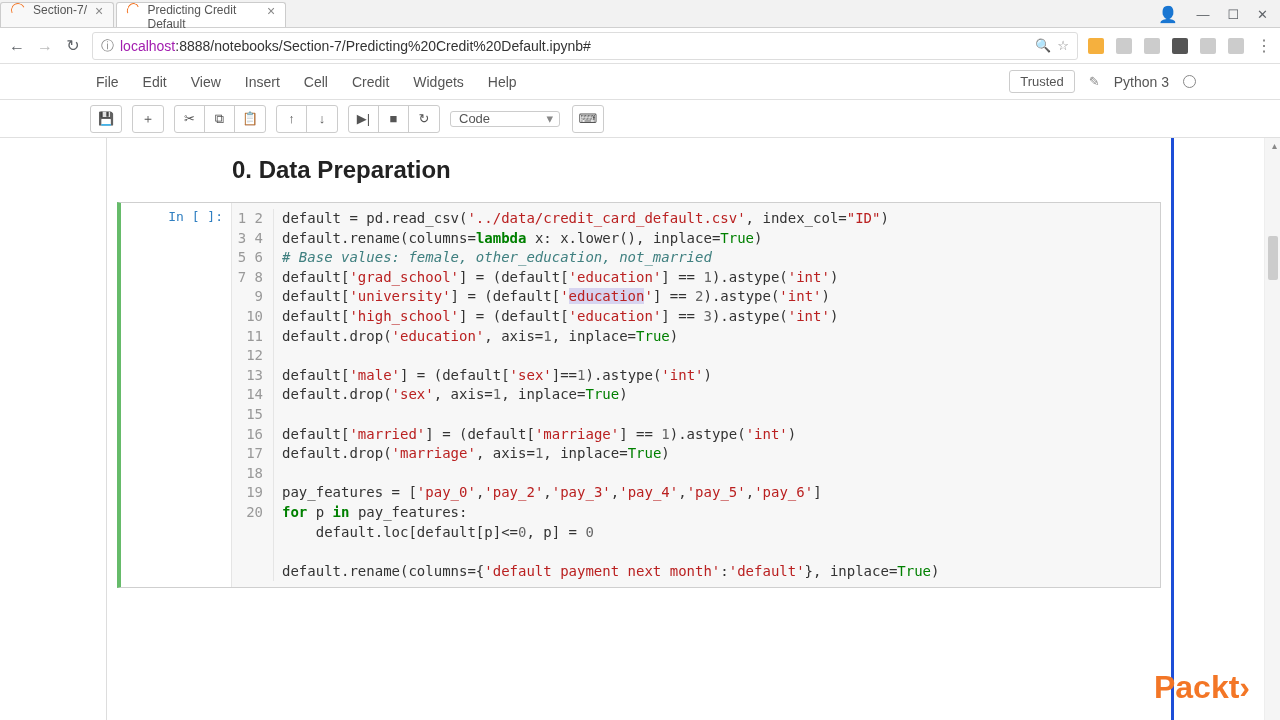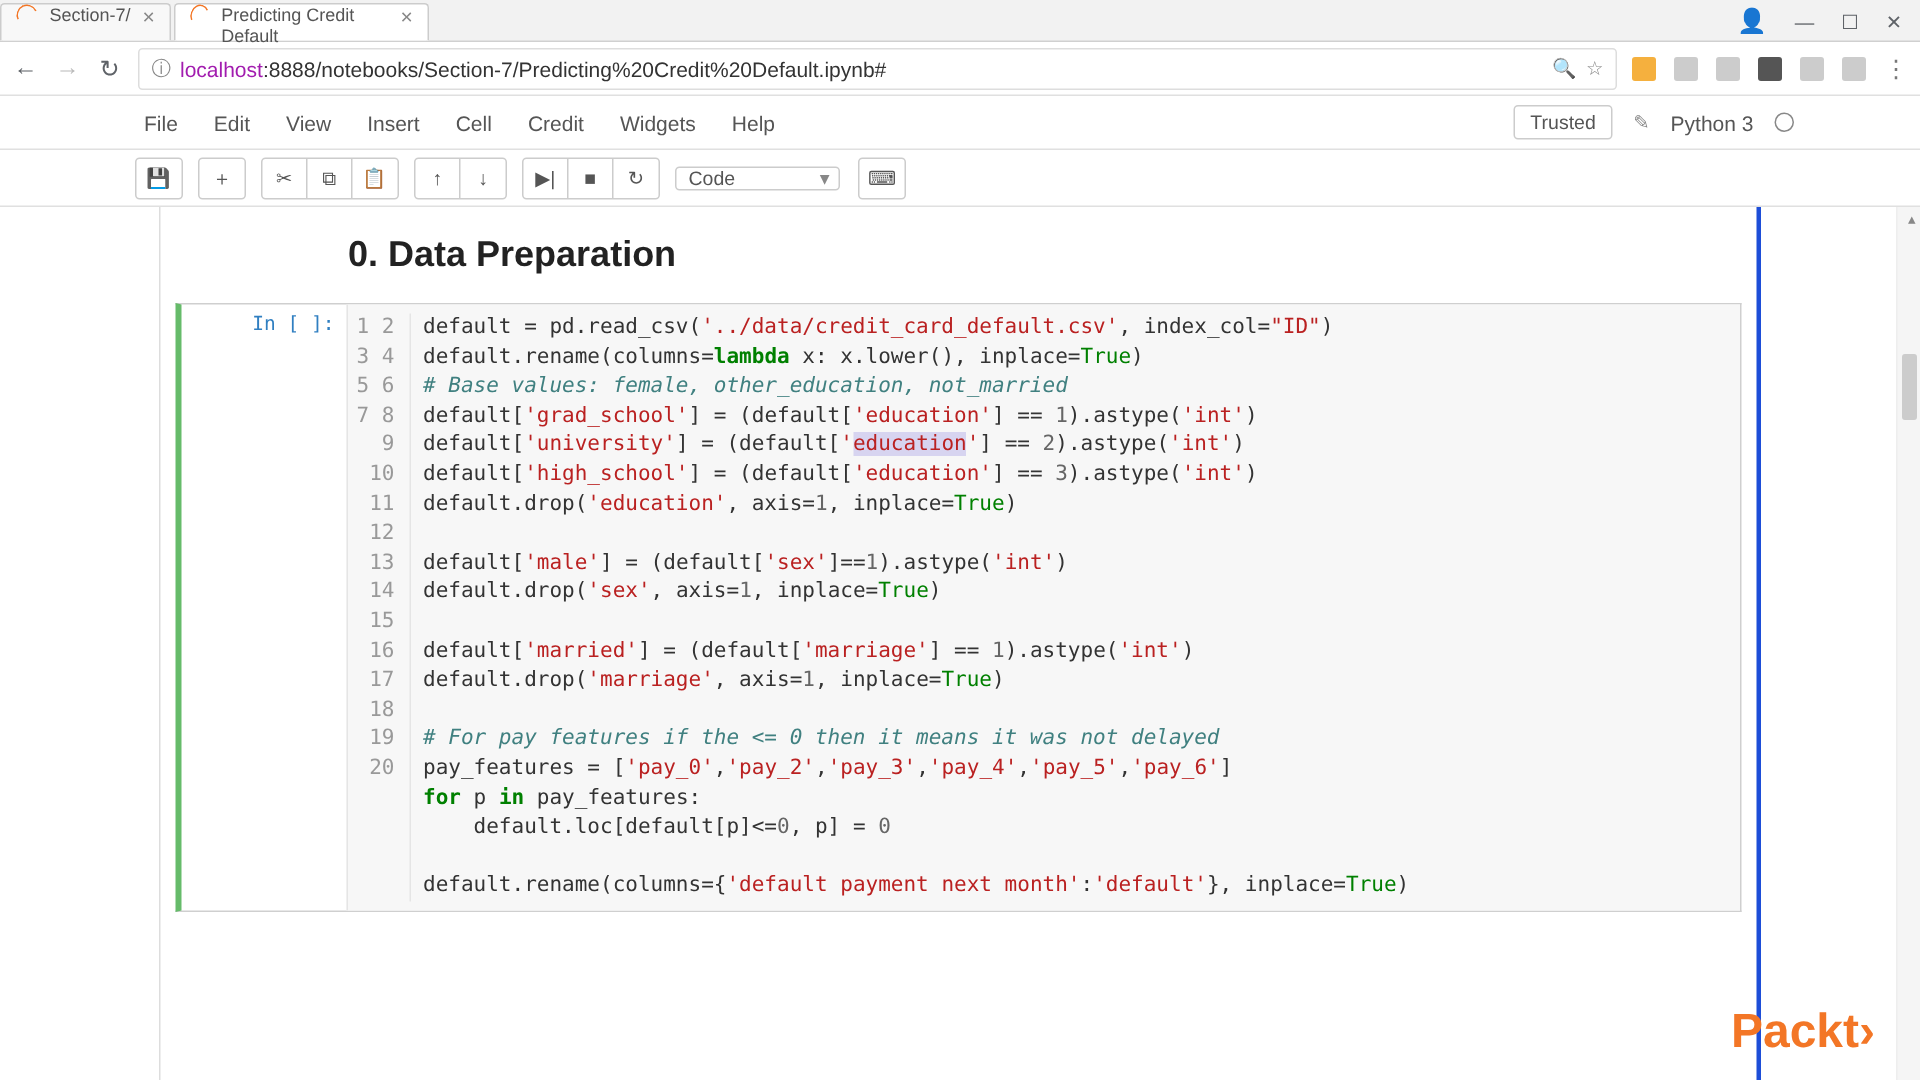--- a/index.html
+++ b/index.html
@@ -189,21 +189,20 @@
 default[<span class="s">'university'</span>] = (default[<span class="s">'<span class="hl">education</span>'</span>] == <span class="m">2</span>).astype(<span class="s">'int'</span>)
 default[<span class="s">'high_school'</span>] = (default[<span class="s">'education'</span>] == <span class="m">3</span>).astype(<span class="s">'int'</span>)
 default.drop(<span class="s">'education'</span>, axis=<span class="m">1</span>, inplace=<span class="n">True</span>)
 
 default[<span class="s">'male'</span>] = (default[<span class="s">'sex'</span>]==<span class="m">1</span>).astype(<span class="s">'int'</span>)
 default.drop(<span class="s">'sex'</span>, axis=<span class="m">1</span>, inplace=<span class="n">True</span>)
 
 default[<span class="s">'married'</span>] = (default[<span class="s">'marriage'</span>] == <span class="m">1</span>).astype(<span class="s">'int'</span>)
 default.drop(<span class="s">'marriage'</span>, axis=<span class="m">1</span>, inplace=<span class="n">True</span>)
 
-<span class="c"># For pay features if the &lt;= 0 then it means it was not delayed</span>
 pay_features = [<span class="s">'pay_0'</span>,<span class="s">'pay_2'</span>,<span class="s">'pay_3'</span>,<span class="s">'pay_4'</span>,<span class="s">'pay_5'</span>,<span class="s">'pay_6'</span>]
 <span class="k">for</span> p <span class="k">in</span> pay_features:
     default.loc[default[p]&lt;=<span class="m">0</span>, p] = <span class="m">0</span>
 
 default.rename(columns={<span class="s">'default payment next month'</span>:<span class="s">'default'</span>}, inplace=<span class="n">True</span>)</div>
         </div>
       </div>
 
     </div>
 

